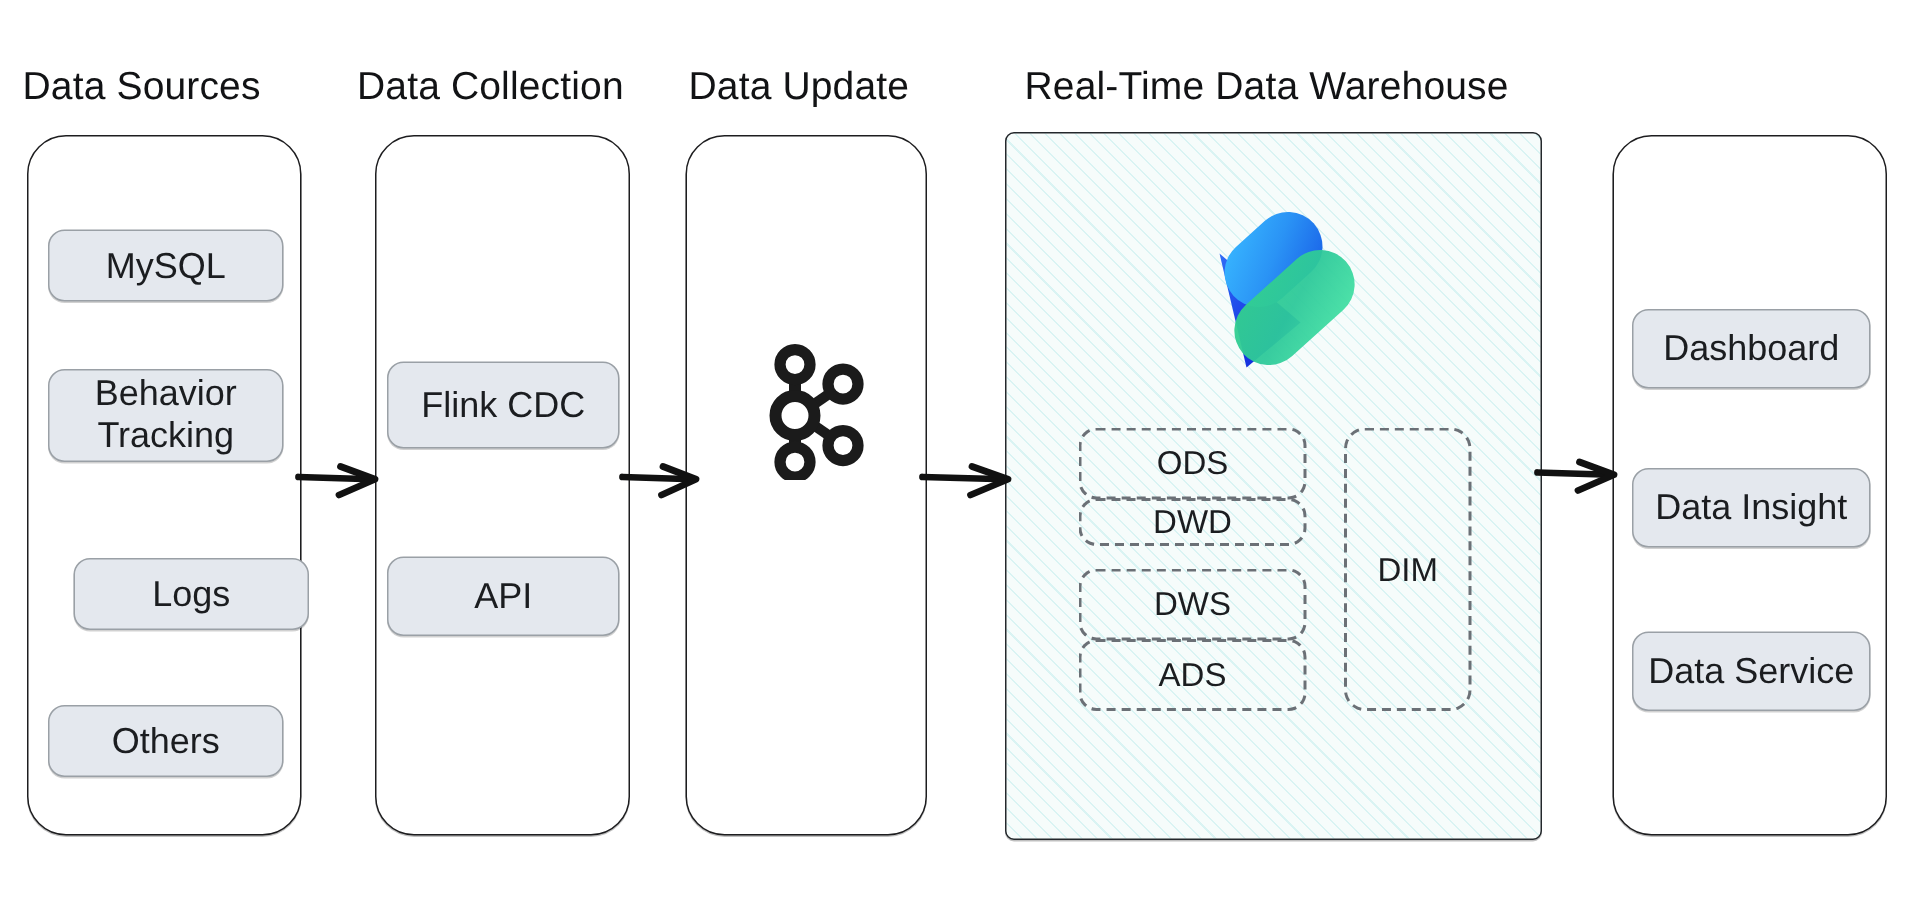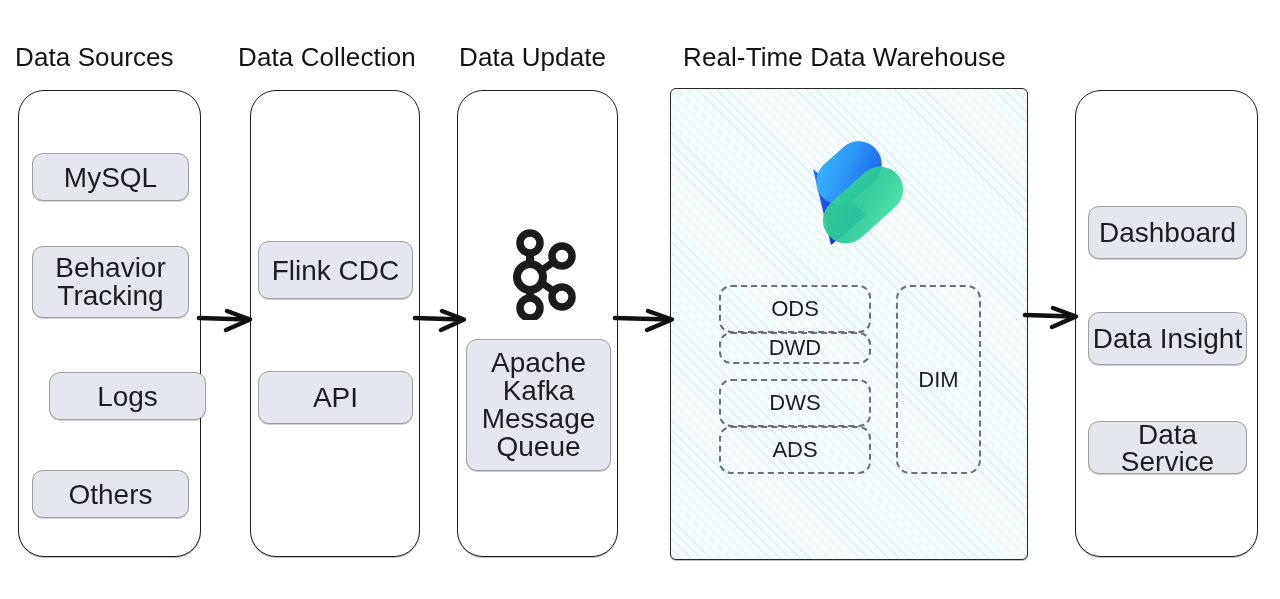--- a/index.html
+++ b/index.html
@@ -50,21 +50,21 @@
   .chip{
     position:absolute;
     box-sizing:border-box;
     background:#e4e8ee;
     border:1.3px solid #9aa0a6;
     border-radius:11px;
     display:flex;
     align-items:center;
     justify-content:center;
     text-align:center;
-    font-size:28px;
+    font-size:24px;
     line-height:27px;
     color:#1b1d20;
     box-shadow:0 1px 0 rgba(0,0,0,.18);
   }
   .chip.multiline{line-height:28px;}
 
   
   .layer{
     position:absolute;
     box-sizing:border-box;
@@ -93,21 +93,21 @@
 <div class="stage">
 
   <div class="col-title" style="left:15px;top:42px;">Data Sources</div>
   <div class="col-title" style="left:238px;top:42px;">Data Collection</div>
   <div class="col-title" style="left:459px;top:42px;">Data Update</div>
   <div class="col-title" style="left:683px;top:42px;">Real-Time Data Warehouse</div>
 
   <div class="panel" style="left:18px;top:90px;width:183px;height:467px;">
     <div class="chip" style="left:13px;top:62px;width:157px;height:48px;">MySQL</div>
 
-    <div class="chip multiline" style="left:13px;top:155px;width:157px;height:72px;flex-direction:column;">
+    <div class="chip multiline" style="left:13px;top:155px;width:157px;height:62px;flex-direction:column;">
       <span>Behavior</span>
       <span>Tracking</span>
     </div>
 
     <div class="chip" style="left:30px;top:281px;width:157px;height:48px;">Logs</div>
 
     <div class="chip" style="left:13px;top:379px;width:157px;height:48px;">Others</div>
   </div>
 
   <div class="panel" style="left:250px;top:90px;width:170px;height:467px;">
@@ -130,26 +130,20 @@
         <g fill="none" stroke="#1b1b1b">
           <circle cx="31" cy="15" r="10" stroke-width="7.5"></circle>
           <circle cx="31" cy="49" r="13" stroke-width="8"></circle>
           <circle cx="31" cy="80" r="10" stroke-width="7.5"></circle>
           <circle cx="63" cy="28" r="10" stroke-width="7.5"></circle>
           <circle cx="63" cy="69" r="10" stroke-width="7.5"></circle>
         </g>
       </svg>
     </div>
 
-    <div class="chip multiline" style="left:8px;top:248px;width:145px;height:132px;flex-direction:column;">
-      <span>Apache</span>
-      <span>Kafka</span>
-      <span>Message</span>
-      <span>Queue</span>
-    </div>
   </div>
 
   <div class="panel warehouse" style="left:670px;top:88px;width:358px;height:472px;">
 
     <div class="doris" style="left:120px;top:44px;">
       <svg width="120" height="130" viewBox="0 0 120 130" aria-hidden="true">
         <defs>
           <linearGradient id="g-dark" x1="0" y1="0" x2="1" y2="1">
             <stop offset="0%" stop-color="#2f6df6"></stop>
             <stop offset="55%" stop-color="#1838e3"></stop>

